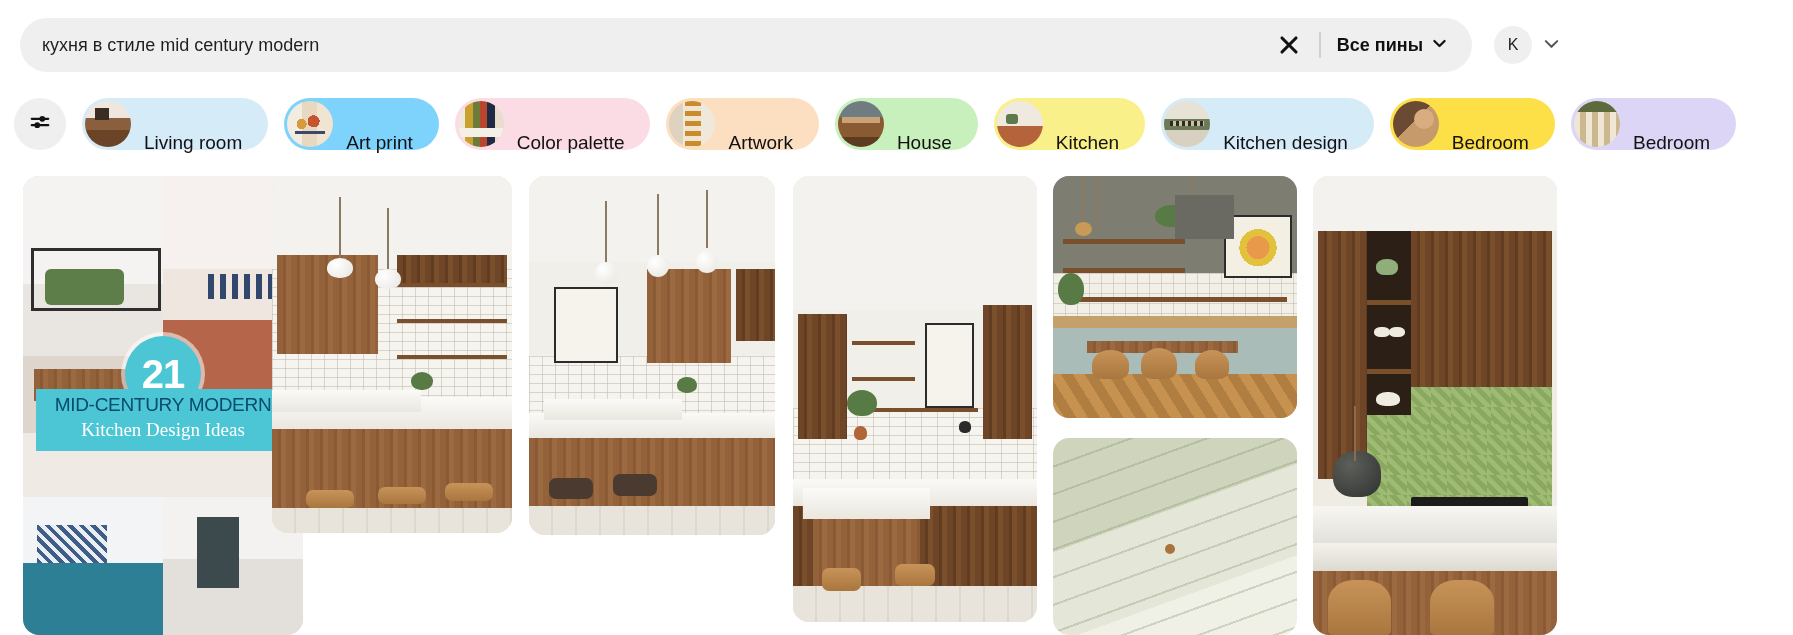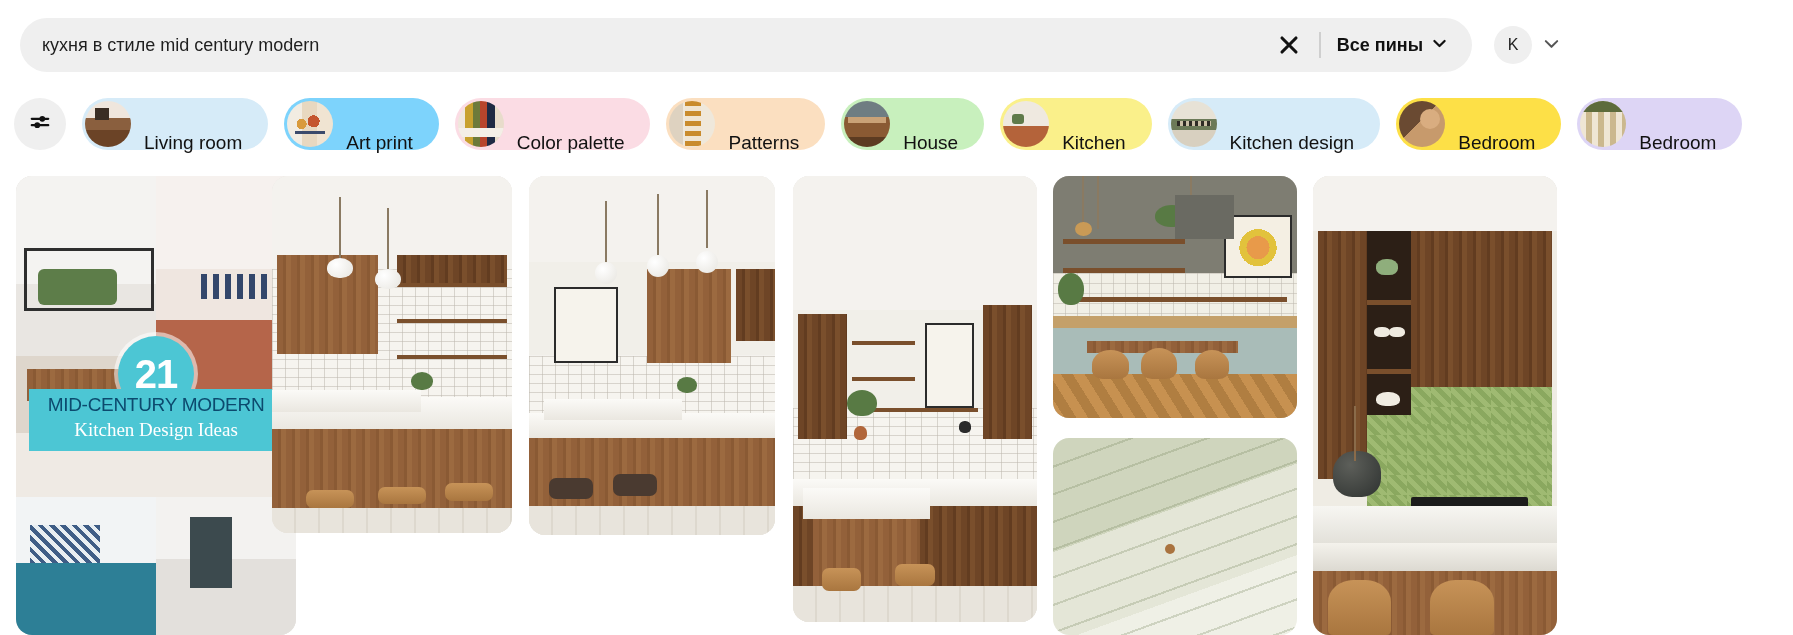--- a/index.html
+++ b/index.html
@@ -257,21 +257,21 @@
       <span class="chip-label">Art print</span>
     </div>
 
     <div class="chip" style="background:#fbdce4">
       <span class="chip-thumb t-palette"></span>
       <span class="chip-label">Color palette</span>
     </div>
 
     <div class="chip" style="background:#fbdfc0">
       <span class="chip-thumb t-artwork"></span>
-      <span class="chip-label">Patterns</span>
+      <span class="chip-label">Artwork</span>
     </div>
 
     <div class="chip" style="background:#c8f0bd">
       <span class="chip-thumb t-house"></span>
       <span class="chip-label">House</span>
     </div>
 
     <div class="chip" style="background:#faf08a">
       <span class="chip-thumb t-kitchen"></span>
       <span class="chip-label">Kitchen</span>
@@ -288,21 +288,21 @@
     </div>
 
     <div class="chip" style="background:#ddd5f5">
       <span class="chip-thumb t-patterns"></span>
       <span class="chip-label">Bedroom</span>
     </div>
   </div>
 
   <div class="grid">
 
-    <div class="card" style="left:8px; top:0; width:280px; height:459px;padding-left:32px;">
+    <div class="card" style="left:15px; top:0; width:280px; height:459px;padding-left:32px;">
       <div class="ph">
         <div class="c1-bg"></div>
         <div class="c1-q1"></div>
         <div class="c1-q2"></div>
         <div class="c1-q3"></div>
         <div class="c1-q4"></div>
         <div class="k-wood" style="left:4%; top:42%; width:42%; height:7%;"></div>
         <div class="stool-seat" style="left:6%; top:50%; width:13%; height:4%;"></div>
         <div class="stool-seat" style="left:22%; top:51%; width:13%; height:4%;"></div>
         <div class="stool-seat" style="left:38%; top:52%; width:13%; height:4%;"></div>

